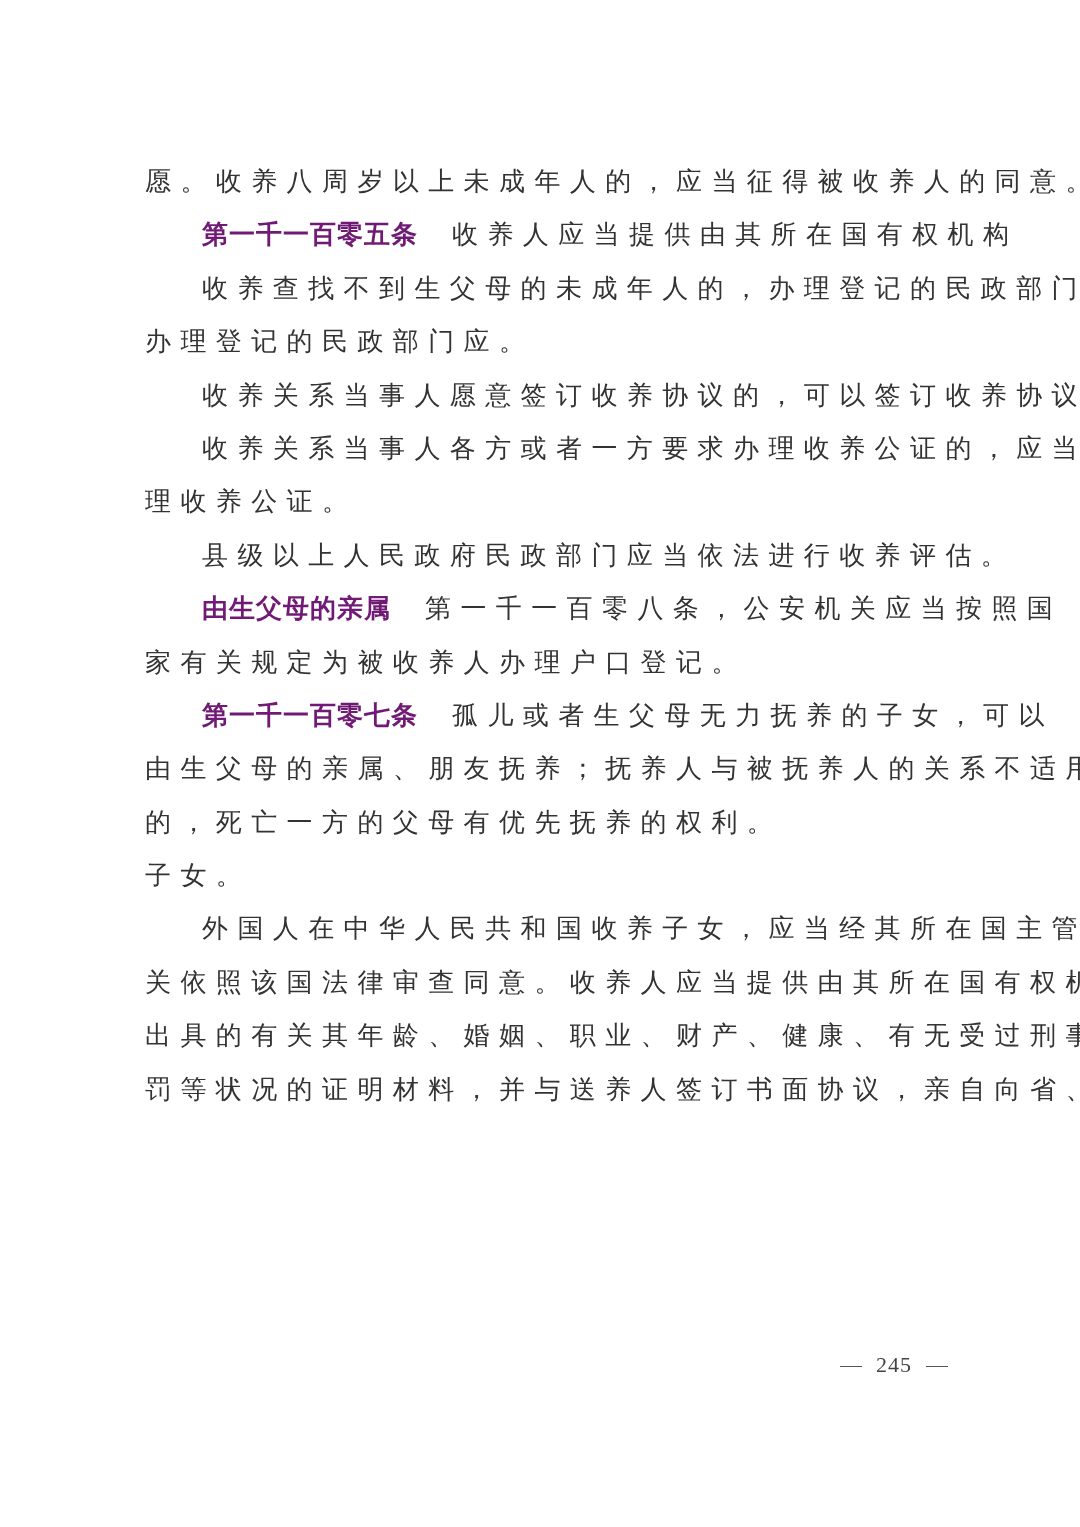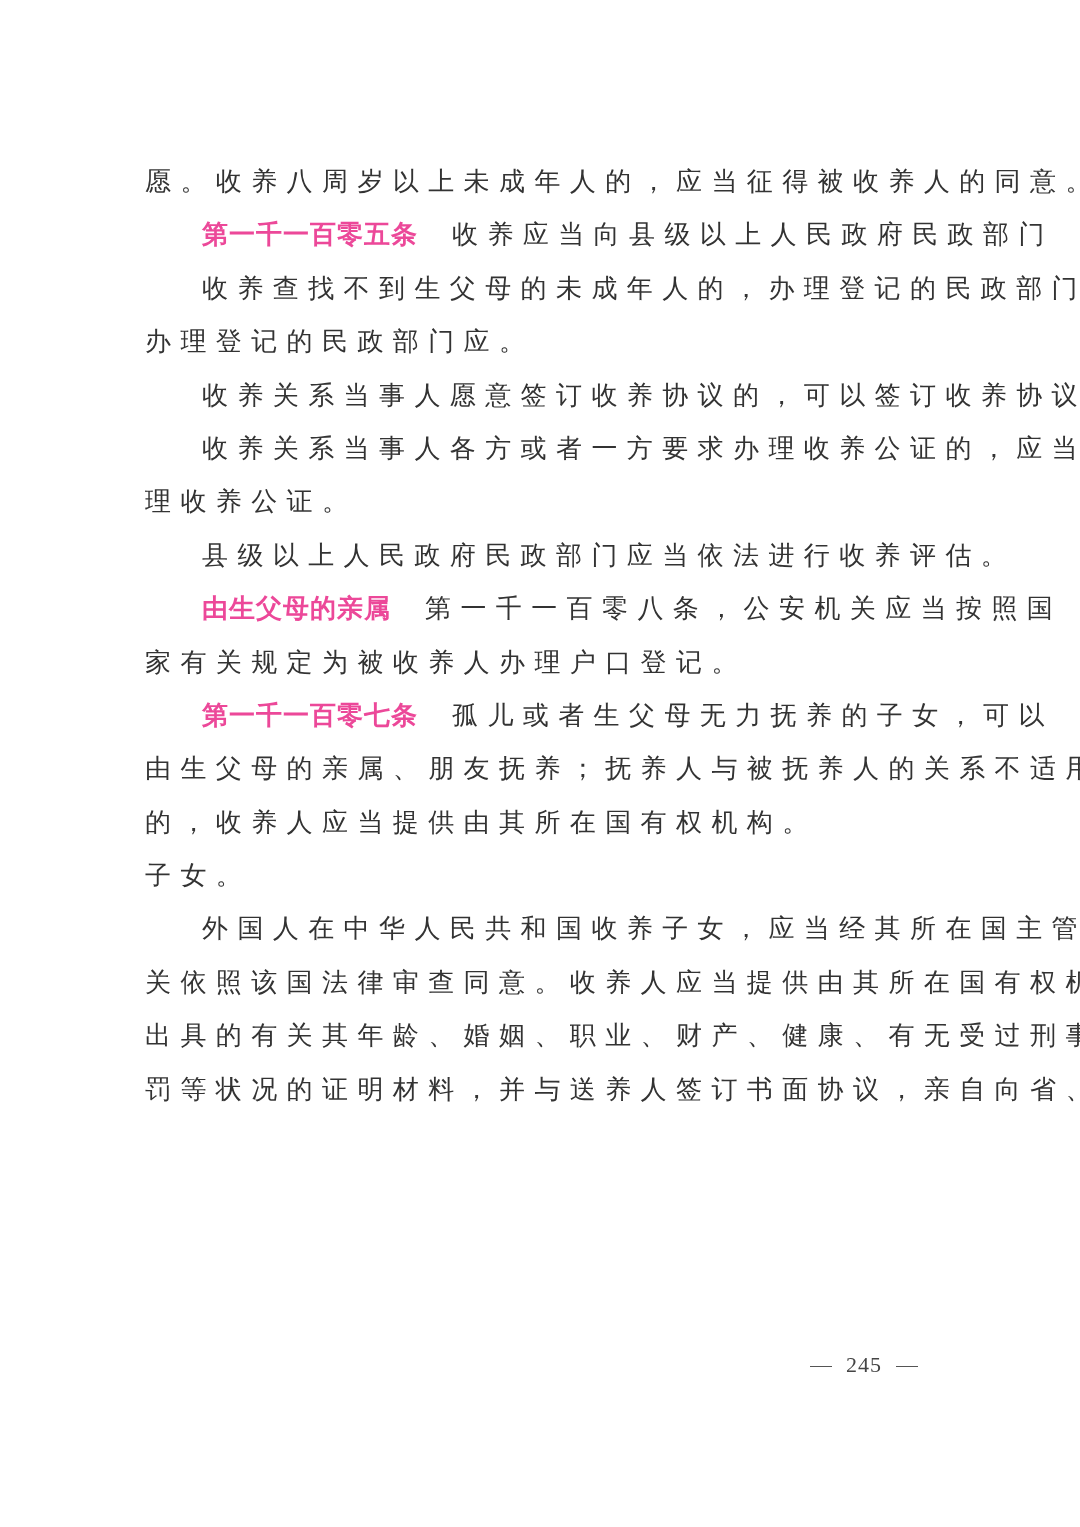--- a/index.html
+++ b/index.html
@@ -28,60 +28,60 @@
       letter-spacing: 9.4px;
       white-space: nowrap;
       color: #333;
     }
     .indent {
       padding-left: 57px;
     }
     .art {
       font-family: "DejaVu Sans", "Liberation Sans", sans-serif;
       font-weight: bold;
-      color: #ec4899;
+      color: #701a75;
       letter-spacing: 1px;
       margin-right: 34px;
     }
     .footer {
       position: absolute;
       top: 1352px;
-      left: 796px;
+      left: 826px;
       font-size: 22px;
       color: #444;
       font-family: "Liberation Serif", "DejaVu Serif", serif;
       letter-spacing: 1px;
       white-space: nowrap;
     }
     .footer .dash {
       display: inline-block;
       width: 22px;
       height: 1px;
       background: #555;
       vertical-align: middle;
       margin: 0 14px;
     }
   </style>
 </head>
 <body>
 
 <div class="page">
   <div class="line"><span>愿。收养八周岁以上未成年人的，应当征得被收养人的同意。</span></div>
-  <div class="line indent"><span class="art">第一千一百零五条</span><span>收养应当向县级以上人民政府民政部门</span></div>
+  <div class="line indent"><span class="art">第一千一百零五条</span><span>收养人应当提供由其所在国有权机构</span></div>
   <div class="line indent"><span>收养查找不到生父母的未成年人的，办理登记的民政部门应</span></div>
   <div class="line"><span>办理登记的民政部门应。</span></div>
   <div class="line indent"><span>收养关系当事人愿意签订收养协议的，可以签订收养协议。</span></div>
   <div class="line indent"><span>收养关系当事人各方或者一方要求办理收养公证的，应当办</span></div>
   <div class="line"><span>理收养公证。</span></div>
   <div class="line indent"><span>县级以上人民政府民政部门应当依法进行收养评估。</span></div>
   <div class="line indent"><span class="art">由生父母的亲属</span><span>第一千一百零八条，公安机关应当按照国</span></div>
   <div class="line"><span>家有关规定为被收养人办理户口登记。</span></div>
   <div class="line indent"><span class="art">第一千一百零七条</span><span>孤儿或者生父母无力抚养的子女，可以</span></div>
   <div class="line"><span>由生父母的亲属、朋友抚养；抚养人与被抚养人的关系不适用本</span></div>
-  <div class="line"><span>的，收养人应当提供由其所在国有权机构。</span></div>
+  <div class="line"><span>的，死亡一方的父母有优先抚养的权利。</span></div>
   <div class="line"><span>子女。</span></div>
   <div class="line indent"><span>外国人在中华人民共和国收养子女，应当经其所在国主管机</span></div>
   <div class="line"><span>关依照该国法律审查同意。收养人应当提供由其所在国有权机构</span></div>
   <div class="line"><span>出具的有关其年龄、婚姻、职业、财产、健康、有无受过刑事处</span></div>
   <div class="line"><span>罚等状况的证明材料，并与送养人签订书面协议，亲自向省、自</span></div>
 </div>
 
 <div class="footer">
   <span class="dash"></span><span>245</span><span class="dash"></span>
 </div>

